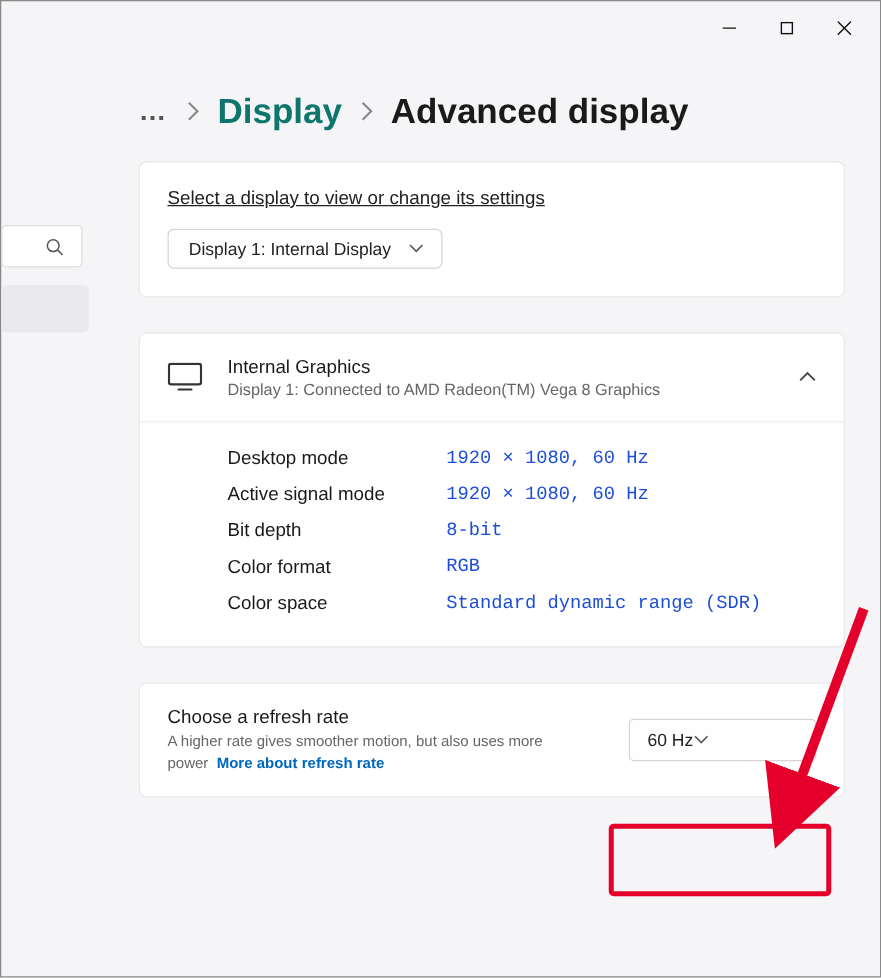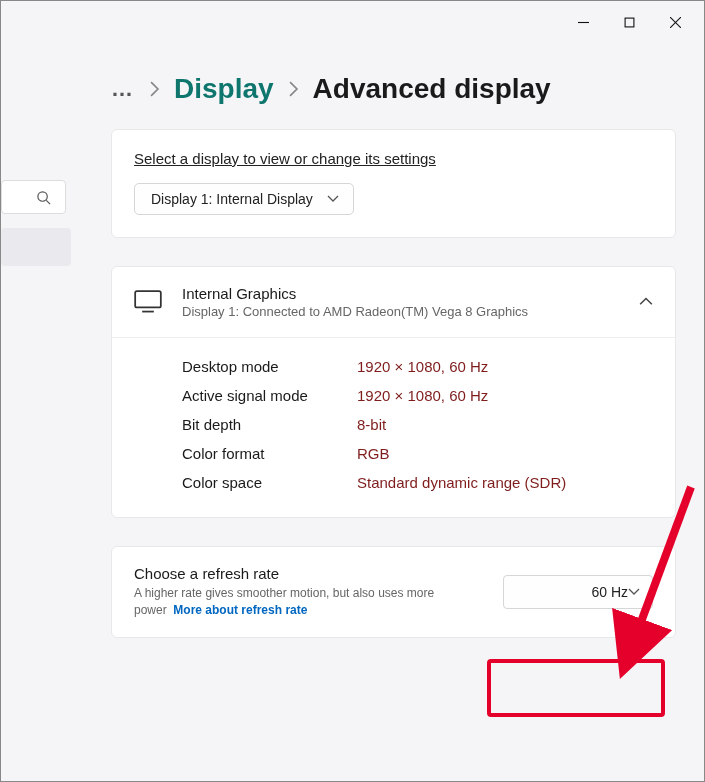--- a/index.html
+++ b/index.html
@@ -87,36 +87,36 @@
     border-bottom: 1px solid #eee;
   }
   .mon-icon { width: 28px; flex-shrink: 0; color: #333; }
   .info-hd-txt { flex: 1; }
   .info-title { font-size: 15px; color: #1a1a1a; }
   .info-sub { font-size: 13px; color: #666; margin-top: 2px; }
   .chev-up { color: #444; }
   .info-body { padding: 14px 22px 20px 70px; }
   .info-row { display: flex; padding: 6px 0; font-size: 15px; }
   .info-label { width: 175px; color: #1a1a1a; }
-  .info-val { color: #7f1d1d; }
+  .info-val { color: #1d4ed8; font-family: Liberation Mono, monospace; }
   .info-link {
     color: #0067c0; font-size: 15px;
     padding: 10px 0 2px;
   }
   .refresh-card {
     display: flex; align-items: center;
     padding: 18px 22px;
     gap: 18px;
   }
   .refresh-txt { flex: 1; }
   .refresh-title { font-size: 15px; color: #1a1a1a; margin-bottom: 3px; }
   .refresh-desc { font-size: 12px; color: #666; line-height: 1.4; }
   .refresh-desc .link { color: #0067c0; font-weight: 600; }
   .refresh-dd {
-    display: flex; align-items: center; justify-content: flex-end;
+    display: flex; align-items: center; justify-content: flex-start;
     border: 1px solid #d6d6d6; border-radius: 4px;
     padding: 8px 12px 8px 14px;
     width: 150px; font-size: 14px; color: #222;
     background: #fefefe;
   }
   .annot-box {
     position: absolute;
     border: 4px solid #e4002b;
     border-radius: 4px;
     pointer-events: none;

